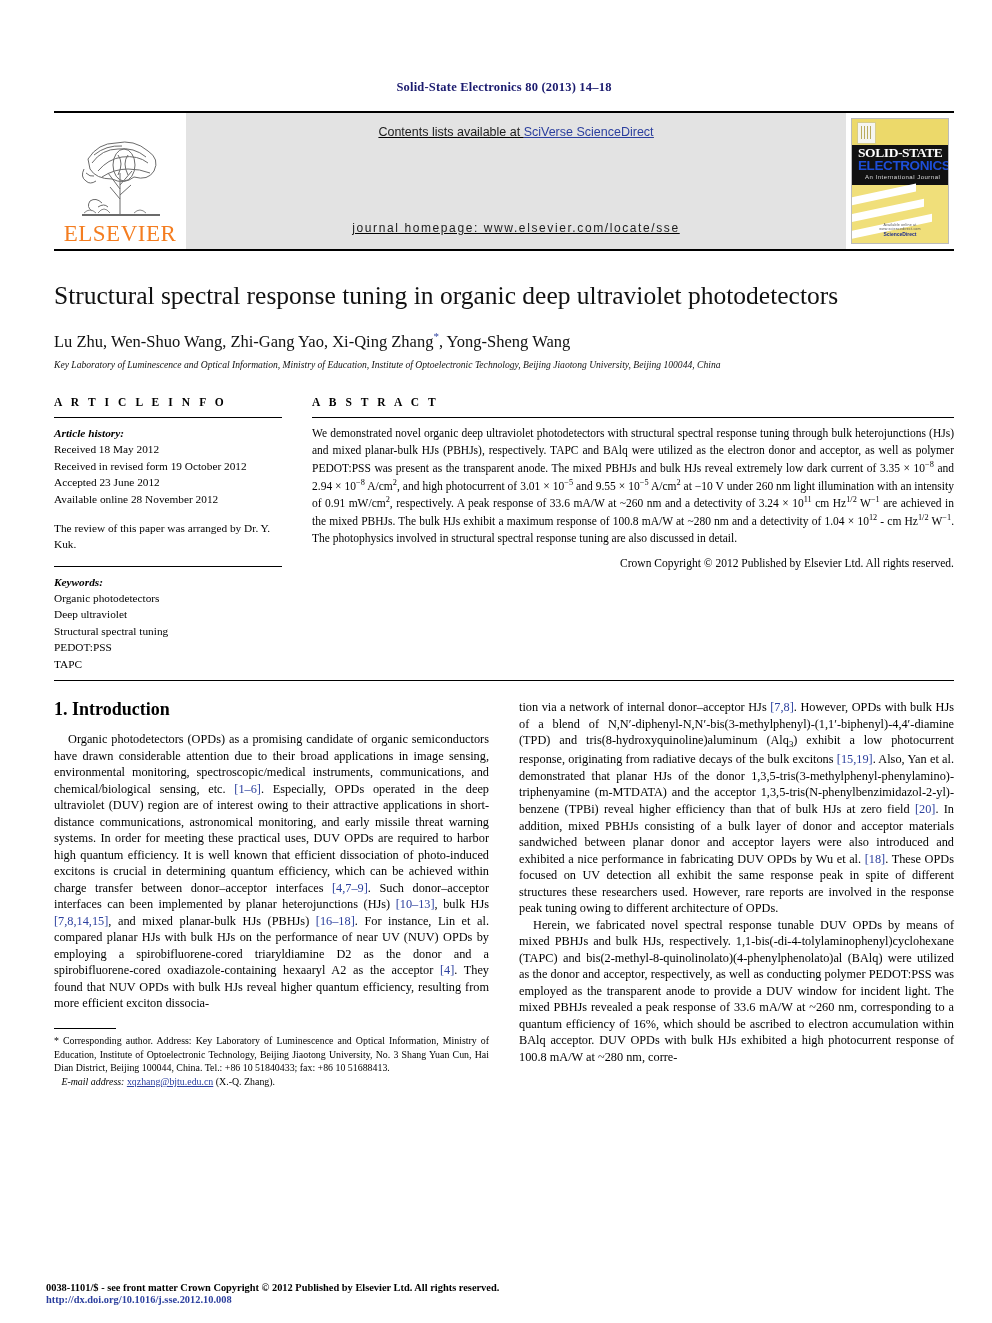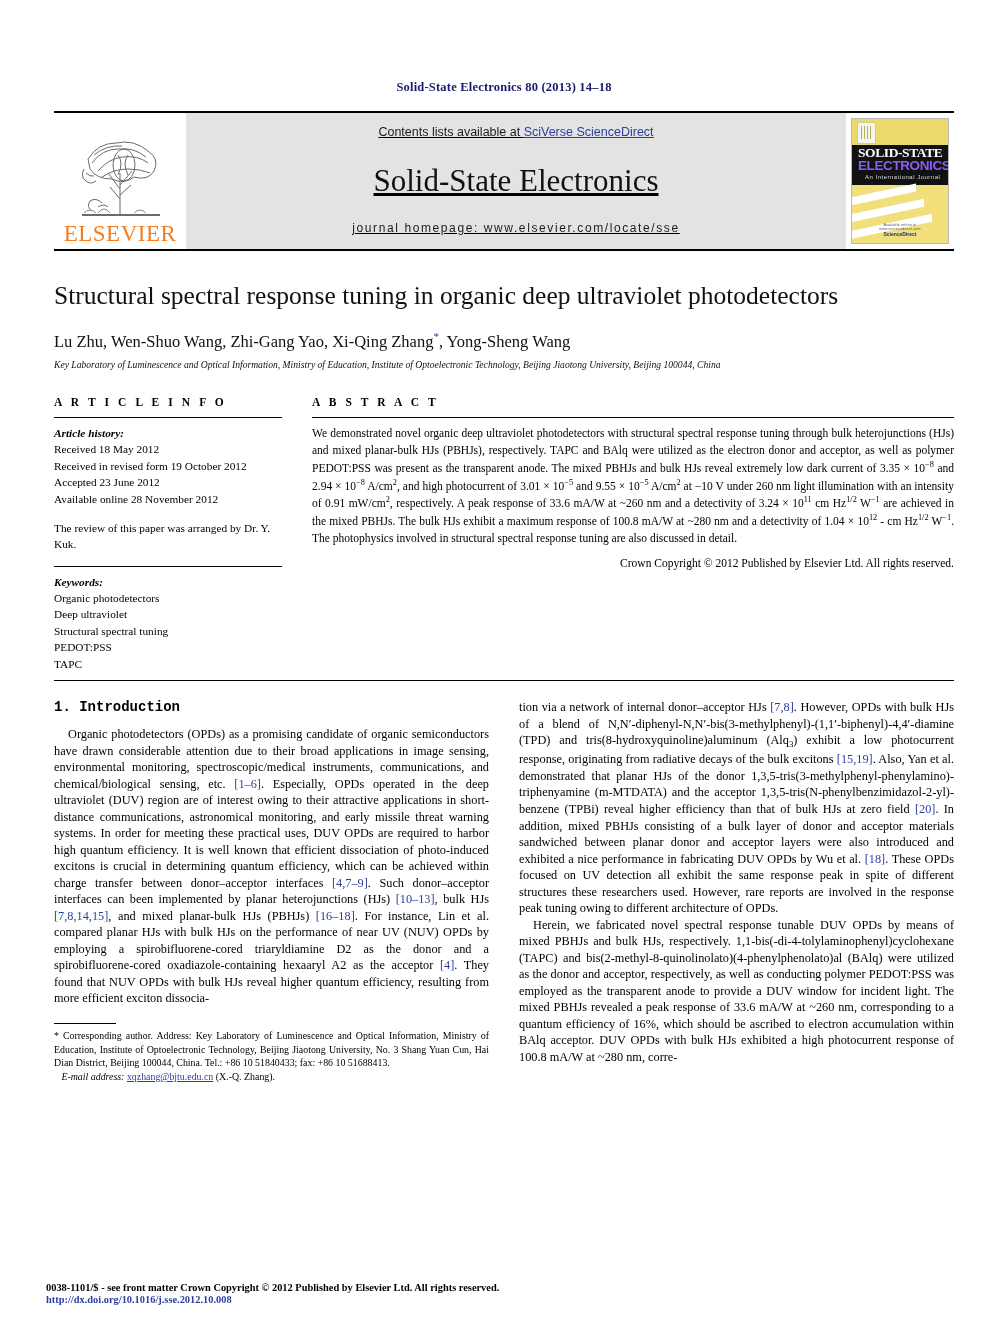--- a/index.html
+++ b/index.html
@@ -104,21 +104,21 @@
     position: relative;
     overflow: hidden;
   }
   .cover-top { position:absolute; left:0; top:0; width:100%; height:26px; background:#ecd96a; }
   .cover-els { position:absolute; left:5px; top:3px; width:17px; height:20px; background:#f5f5f0; border:1px solid #d6cc8a;}
   .cover-els:after{content:"";position:absolute;left:3px;top:3px;width:11px;height:13px;
      background:repeating-linear-gradient(90deg,#b9ac5e 0 1px,transparent 1px 3px);}
   .cover-black { position:absolute; left:0; top:26px; width:100%; height:40px; background:#111; }
   .cover-t1 { position:absolute; left:6px; top:27px; color:#fff; font-family:Liberation Serif, serif;
       font-size:13.5px; font-weight:bold; letter-spacing:-.4px; line-height:13px;}
-  .cover-t2 { position:absolute; left:6px; top:40px; color:#8b5cf6; font-family:"Liberation Sans",sans-serif;
+  .cover-t2 { position:absolute; left:6px; top:40px; color:#1d4ed8; font-family:"Liberation Sans",sans-serif;
       font-size:13.5px; font-weight:bold; letter-spacing:-.4px; line-height:13px;}
   .cover-t3 { position:absolute; left:13px; top:55px; color:#ddd; font-family:"Liberation Sans",sans-serif;
       font-size:6px; letter-spacing:.5px;}
   .cover-body { position:absolute; left:0; top:66px; width:100%; height:58px; background:#f0df7a; }
   .cover-stripe { position:absolute; background:#fff; transform: skewY(-12deg); }
   .cover-foot { position:absolute; left:22px; bottom:6px; width:52px; text-align:center;}
   .cover-foot .l1 { font-family:"Liberation Sans",sans-serif; font-size:3.6px; color:#555; letter-spacing:.2px;}
   .cover-foot .l2 { font-family:"Liberation Sans",sans-serif; font-size:5px; color:#1a2b8e; font-weight:bold;}
 
   
@@ -178,23 +178,23 @@
 
   
   .body2col {
     margin: 18px 46px 0 46px;
     display: flex;
     gap: 30px;
     position: relative;
   }
   .bcol { flex: 1 1 0; min-width: 0; }
   .h1 {
-    font-size: 14px;
+    font-size: 18px;
     font-weight: bold;
-    font-family: Liberation Mono, monospace;
+    font-family: Liberation Serif, serif;
     margin: 0 0 11px 0;
   }
   .para {
     font-size: 12.3px;
     line-height: 1.345;
     text-align: justify;
     margin: 0 0 0 0;
     text-indent: 14px;
   }
   .para.cont { text-indent: 0; }
@@ -246,21 +246,20 @@
           </g>
         </svg>
       </span>
       <div class="elsevier-word">ELSEVIER</div>
     </div>
 
     <div class="banner">
       <div class="banner-top">
         <span>Contents lists available at </span><a class="sd-link" href="#">SciVerse ScienceDirect</a>
       </div>
-      <div class="banner-title">Solid-State Electronics</div>
       <div class="banner-home">journal homepage: www.elsevier.com/locate/sse</div>
     </div>
 
     <div class="cover">
       <div class="cover-inner">
         <div class="cover-top"></div>
         <div class="cover-els"></div>
         <div class="cover-black"></div>
         <div class="cover-t1">SOLID-STATE</div>
         <div class="cover-t2">ELECTRONICS</div>

